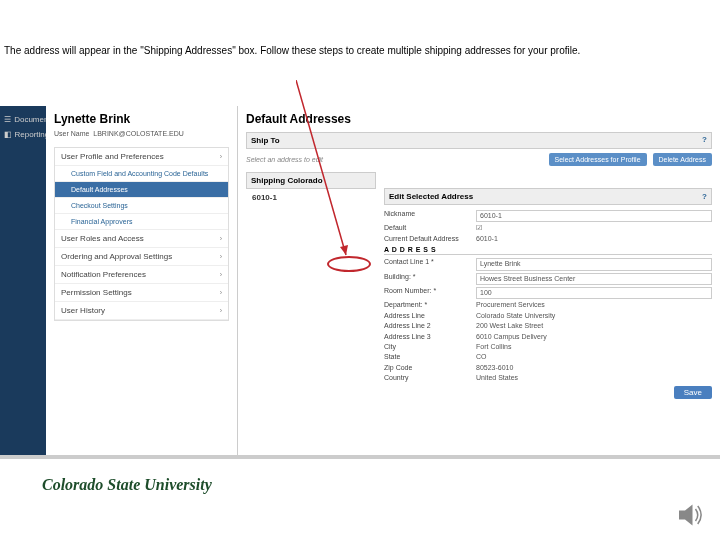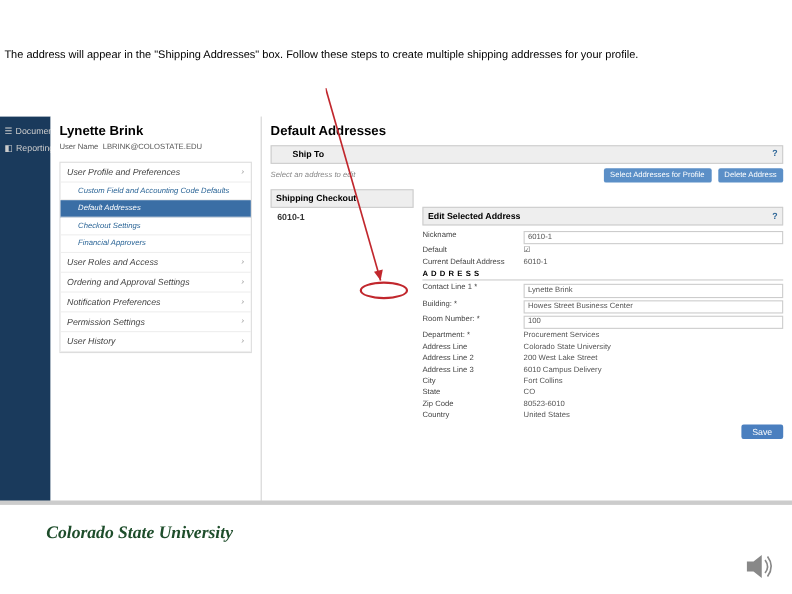--- a/index.html
+++ b/index.html
@@ -5,28 +5,28 @@
   * { box-sizing: border-box; margin: 0; padding: 0; }
   body { width: 720px; height: 540px; font-family: Arial, sans-serif; background: #fff; position: relative; overflow: hidden; }
   .instruction { position: absolute; top: 44px; left: 4px; right: 8px; font-size: 10px; font-weight: normal; line-height: 1.3; }
   .app { position: absolute; top: 106px; left: 0; width: 720px; height: 352px; display: flex; font-size: 8px; }
   .far-left { width: 46px; background: #1a3a5c; color: #fff; padding-top: 6px; }
   .far-left .nav-item { display: flex; align-items: center; padding: 3px 4px; gap: 3px; color: #ccc; }
   .far-left .nav-item span.ico { width: 8px; display:inline-block; }
   .profile-col { width: 192px; background: #fff; border-right: 1px solid #ccc; padding: 6px 8px; }
   .profile-col h3 { font-size: 12px; font-weight: bold; margin-bottom: 4px; }
   .profile-col .user-line { font-size: 7px; color: #555; margin-bottom: 10px; }
-  .menu { border: 1px solid #ddd; font-style: italic; }
+  .menu { border: 1px solid #ddd; }
   .menu .item { padding: 4px 6px; border-bottom: 1px solid #eee; display: flex; justify-content: space-between; align-items: center; color: #444; cursor: pointer; }
   .menu .item.sub { padding-left: 16px; color: #2a6496; font-size: 7px; }
   .menu .item.active { background: #3a6ea5; color: #fff; }
   .menu .chev { color: #888; font-size: 7px; }
   .main { flex: 1; background: #fff; padding: 6px 8px; }
   .main h3 { font-size: 12px; font-weight: bold; margin-bottom: 6px; }
-  .shipto-bar { background: #eee; border: 1px solid #ccc; padding: 3px 19px; font-weight: bold; font-size: 8px; position: relative; }
+  .shipto-bar { background: #eee; border: 1px solid #ccc; padding: 3px 4px; font-weight: bold; font-size: 8px; position: relative; }
   .shipto-bar .q { position: absolute; right: 4px; top: 2px; color: #2a6496; }
   .action-row { display: flex; justify-content: space-between; align-items: center; padding: 4px 0 6px; font-size: 7px; }
   .action-row .btn { background: #5b8fc7; color: #fff; padding: 3px 6px; border-radius: 2px; margin-left: 4px; display: inline-block; cursor: pointer; }
   .content-row { display: flex; gap: 8px; }
   .ship-box { width: 130px; }
   .ship-box .hdr, .edit-box .hdr { background: #eee; border: 1px solid #ccc; font-weight: bold; padding: 3px 4px; font-size: 8px; display:flex; justify-content:space-between; }
   .ship-box .entry { padding: 4px 6px; font-weight: bold; color: #333; cursor: pointer; }
   .circle { position: absolute; border: 2px solid #c1272d; border-radius: 50%; width: 44px; height: 16px; top: 256px; left: 327px; pointer-events: none; }
   .arrow { position: absolute; top: 80px; left: 296px; width: 60px; height: 180px; pointer-events:none; }
   .edit-box { flex: 1; margin-top: 16px; }
@@ -110,21 +110,21 @@
     <div class="action-row">
       <span style="color:#888;font-style:italic;">Select an address to edit</span>
       <span>
         <span class="btn">Select Addresses for Profile</span>
         <span class="btn">Delete Address</span>
       </span>
     </div>
     <div class="content-row">
       <div class="ship-box">
         <div class="hdr">
-            <span>Shipping Checkout</span>
+            <span>Shipping Colorado</span>
           </div>
         <div class="entry">6010-1</div>
       </div>
       <div class="edit-box">
         <div class="hdr">
             <span>Edit Selected Address</span>
             <span class="q">?</span>
           </div>
         <div class="form">
           <div class="form-row">

